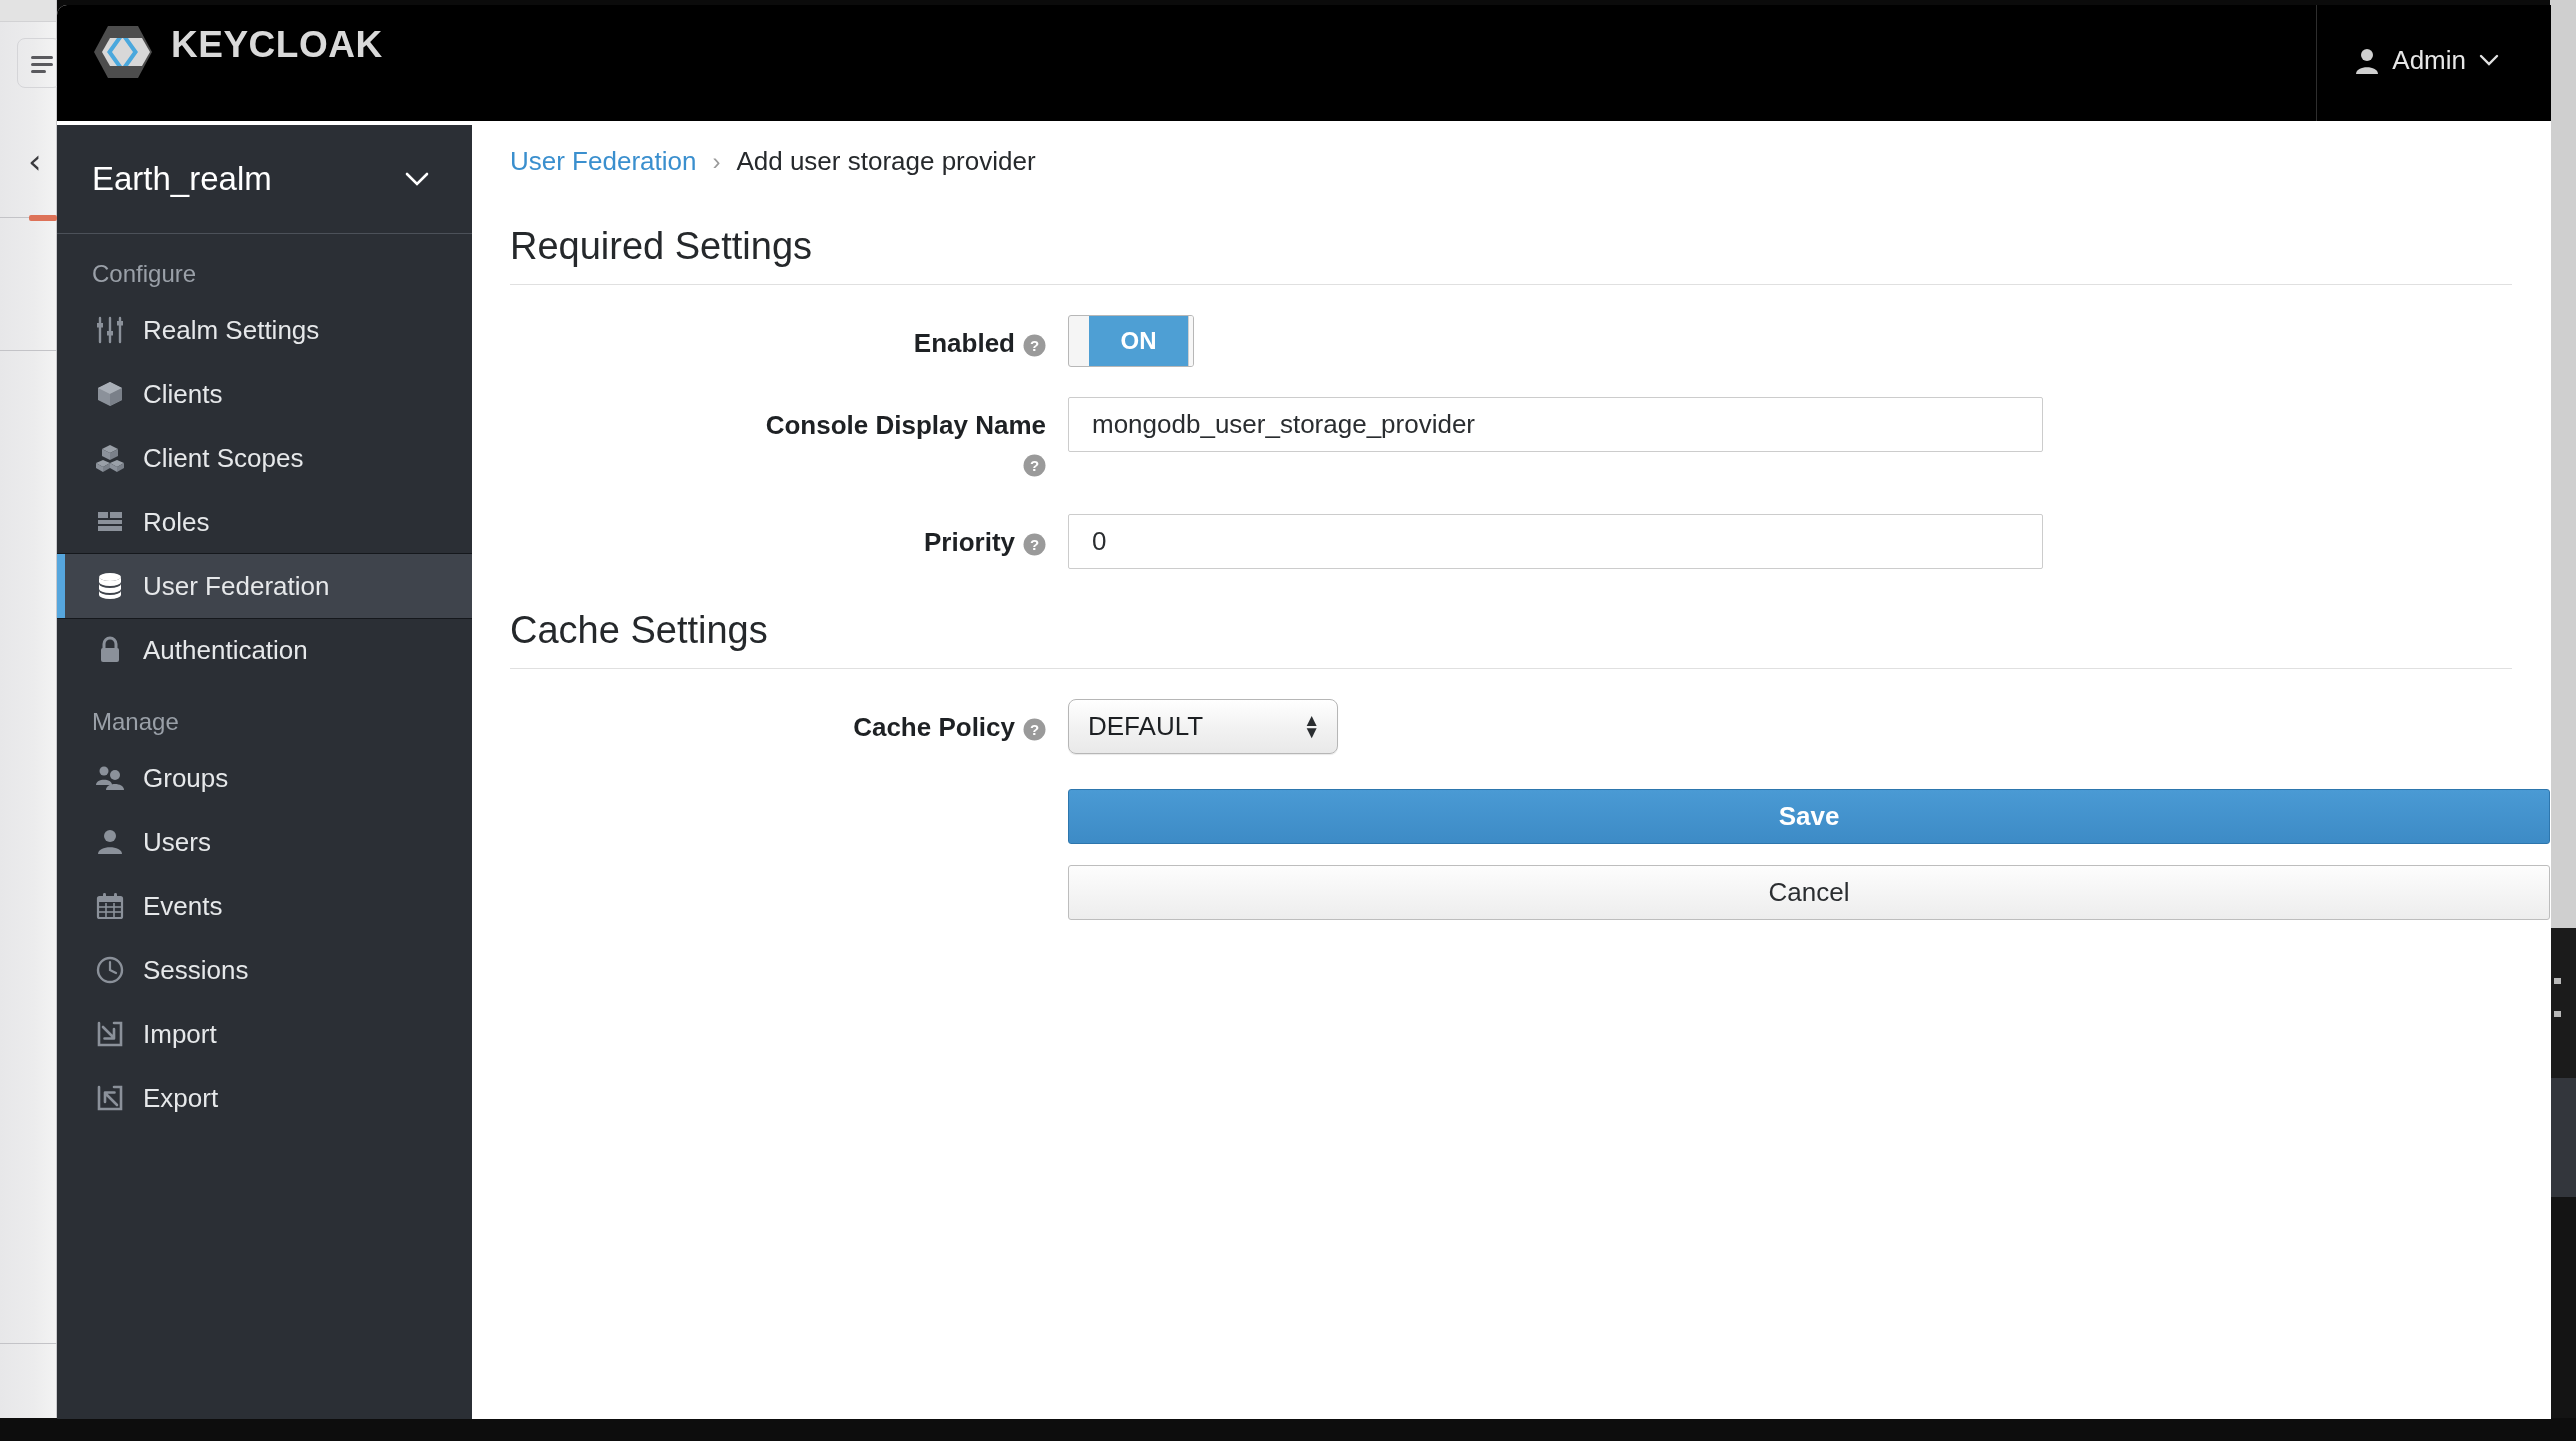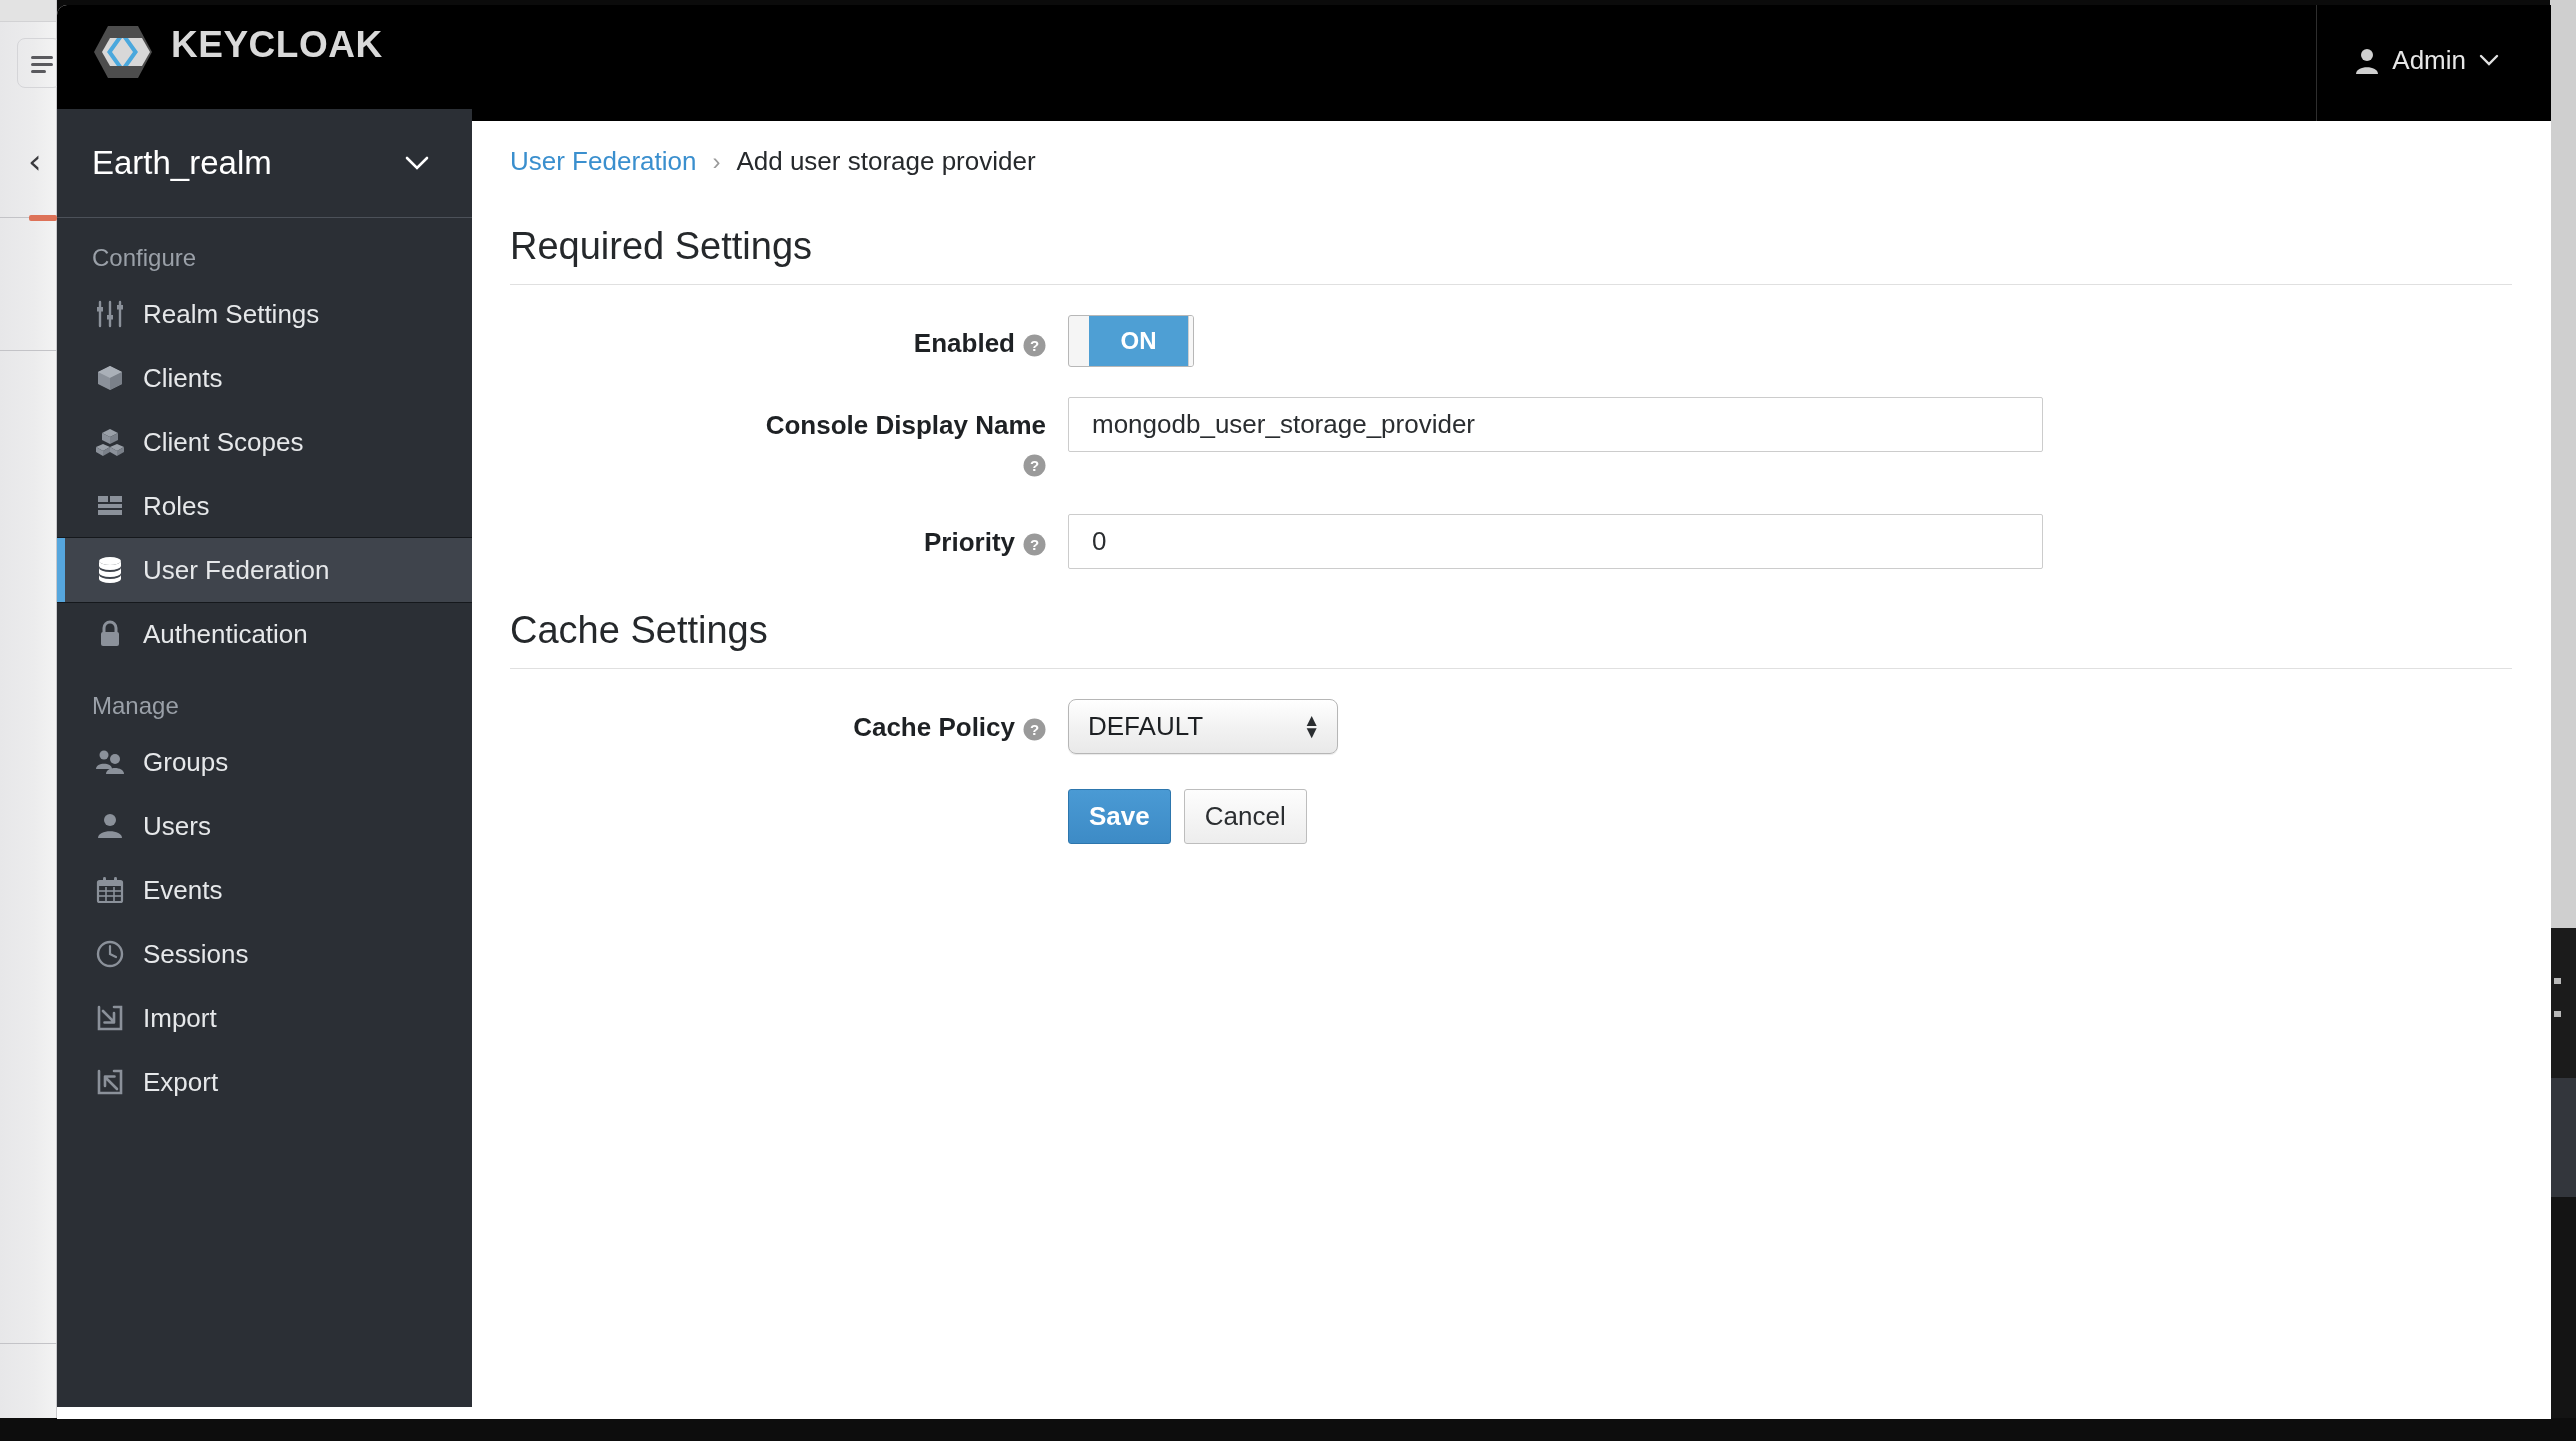--- a/index.html
+++ b/index.html
@@ -111,21 +111,21 @@
     position: absolute; right: 52px; top: 40px;
     display: flex; align-items: center; gap: 13px;
     color: #e6e6e6; font-size: 26px;
     cursor: pointer;
   }
   .user-icon { width: 24px; height: 26px; display:block; }
   .chev-sm { width: 20px; height: 13px; display:block; }
 
   
   .leftnav {
-    position: absolute; left: 0; top: 104px;
+    position: absolute; left: 0; top: 120px;
     width: 415px; height: 1298px;
     background: #2b2f35;
   }
   .realm-selector {
     position: relative;
     height: 109px;
     border-bottom: 1px solid #4c5159;
     display: flex; align-items: center; justify-content: space-between;
     padding: 0 42px 0 35px;
     cursor: pointer;
@@ -238,21 +238,21 @@
     font-size: 26px; color: #1d2023;
     cursor: pointer;
     box-shadow: 0 1px 1px rgba(0,0,0,.09);
   }
   .native-select .arrows {
     position: absolute; right: 17px; top: 50%; transform: translateY(-50%);
     display: flex; flex-direction: column; gap: 3px;
     color: #2a2d30; font-size: 17px; line-height: 9px;
   }
 
-  .btn-row { display: flex; gap: 13px; margin-top: 35px; }
+  .btn-row { display: flex; gap: 21px; margin-top: 35px; flex-direction: column; }
   .btn {
     font-size: 26px; border-radius: 3px;
     padding: 11px 20px; cursor: pointer;
     font-family: "Liberation Sans", sans-serif;
   }
   .btn-primary {
     background: linear-gradient(180deg,#4a9ad4 0%, #3d8bc6 100%);
     border: 1px solid #2d76ad; color: #ffffff; font-weight: bold;
   }
   .btn-default {

